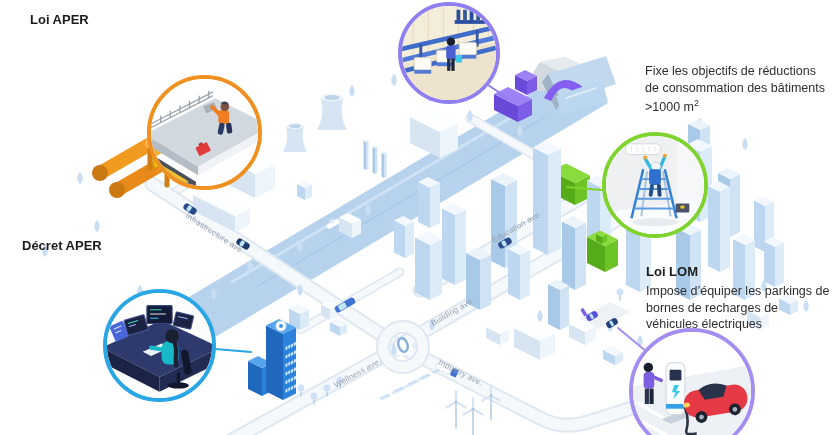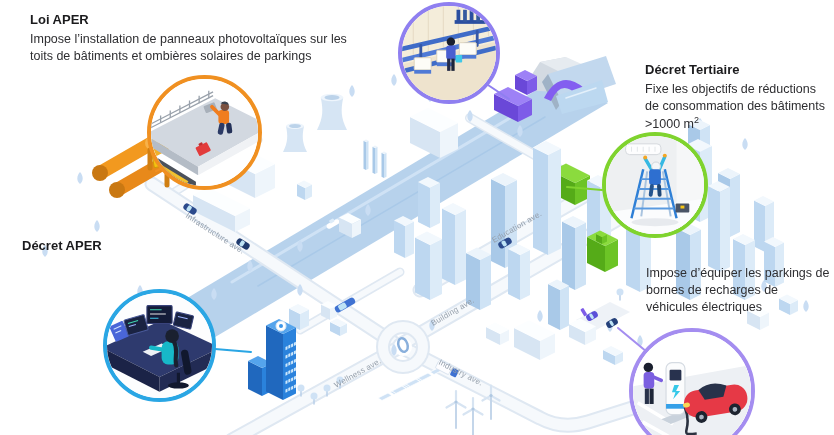--- a/index.html
+++ b/index.html
@@ -353,30 +353,29 @@
       <line x1="172" y1="164" x2="156" y2="171" stroke="#F09021"></line>
       <line x1="602" y1="190" x2="567" y2="187" stroke="#7FD32E"></line>
       <line x1="215" y1="349" x2="251" y2="352" stroke="#2AA6E4"></line>
       <line x1="647" y1="352" x2="618" y2="328" stroke="#A48DF0"></line>
       <line x1="488" y1="85" x2="509" y2="99" stroke="#8F7FF0"></line>
     </g>
   </svg>
 
   <div class="note" style="left:30px;top:13px;width:336px">
     <h3>Loi APER</h3>
-    <p>Impose l’installation de panneaux photovoltaïques sur les toits de bâtiments et ombières solaires de parkings</p>
   </div>
   <div class="note" style="left:645px;top:63px;width:188px">
-    <h3>Décret Tertiaire</h3>
     <p><span>Fixe les objectifs de réductions de consommation des bâtiments &gt;1000 m</span><sup>2</sup></p>
   </div>
   <div class="note" style="left:22px;top:239px;width:225px">
     <h3>Décret APER</h3>
   </div>
   <div class="note" style="left:646px;top:265px;width:186px">
+    <h3>Loi LOM</h3>
     <p>Impose d’équiper les parkings de bornes de recharges de véhicules électriques</p>
   </div>
 
   <div class="bubble" style="left: 147px; top: 75px; width: 115px; height: 115px; border-color: rgb(240, 144, 33);">
     <svg viewBox="0 0 100 100" preserveAspectRatio="xMidYMid slice">
       <rect width="100" height="100" fill="#ffffff"></rect>
       <polygon points="-10,64 42,96 42,114 -10,114" fill="#4b515b"></polygon>
       <line x1="-4" y1="74" x2="34" y2="97" stroke="#f2c12e" stroke-width="3.5"></line>
       <g transform="translate(6,66) rotate(-28)">
         <rect x="-11" y="-6" width="22" height="11" rx="2" fill="#f0b02a"></rect>

